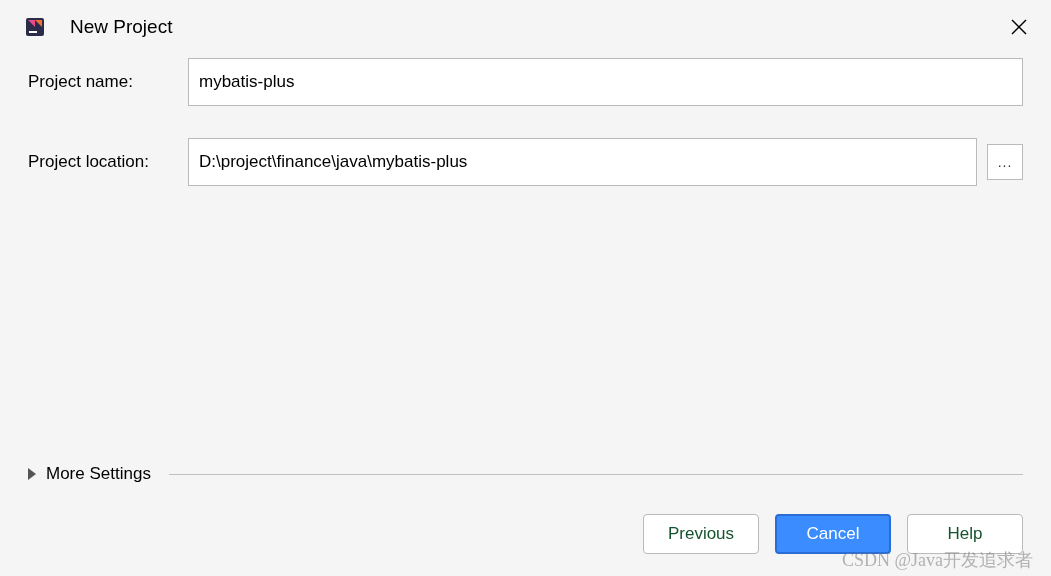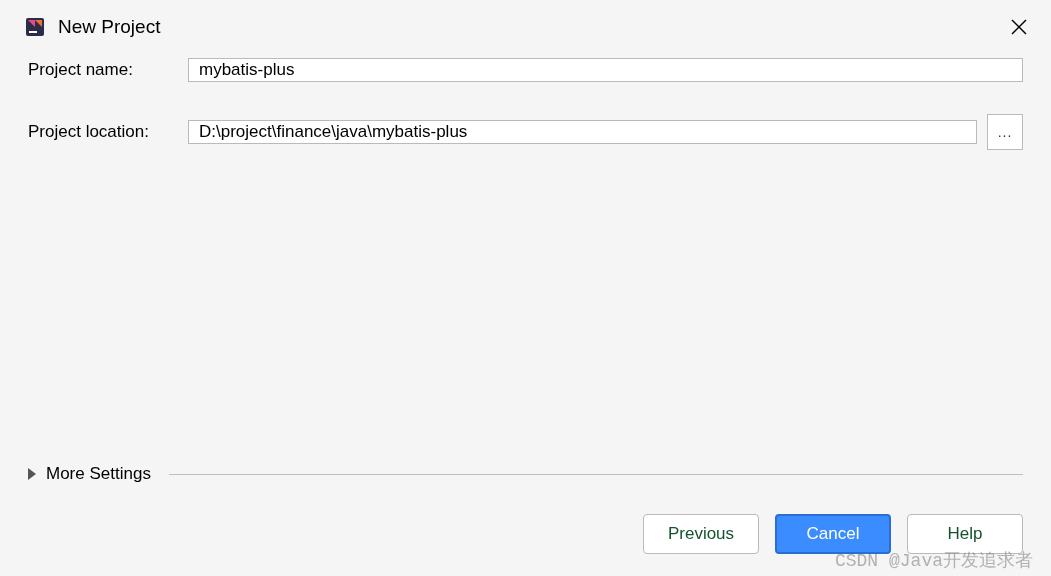--- a/index.html
+++ b/index.html
@@ -25,21 +25,21 @@
     .title-bar {
       display: flex;
       align-items: center;
       justify-content: space-between;
       padding: 16px 22px 20px 24px;
       background: #f5f5f5;
     }
     .title-left {
       display: flex;
       align-items: center;
-      gap: 12px;
+      gap: 24px;
     }
     .app-icon {
       width: 22px;
       height: 22px;
       display: flex;
       align-items: center;
       justify-content: center;
     }
     .title-text {
       font-size: 19px;
@@ -70,21 +70,21 @@
       gap: 10px;
     }
     .form-label {
       font-size: 17px;
       color: #000;
       width: 150px;
       flex-shrink: 0;
     }
     .form-input {
       flex: 1;
-      height: 24px;
+      height: 48px;
       padding: 6px 10px;
       font-size: 17px;
       border: 1px solid #bababa;
       background: #fff;
       color: #000;
       font-family: inherit;
     }
     .browse-btn {
       width: 36px;
       height: 36px;
@@ -152,21 +152,21 @@
       color: #fff;
       font-weight: 400;
     }
     .watermark {
       position: absolute;
       bottom: 4px;
       right: 18px;
       font-size: 18px;
       color: rgba(120,120,120,0.55);
       pointer-events: none;
-      font-family: Liberation Mono, monospace;
+      font-family: Liberation Serif, serif;
     }
   </style>
 </head>
 <body>
 
 <div class="dialog">
 
   <div class="title-bar">
     <div class="title-left">
       <span class="app-icon">

